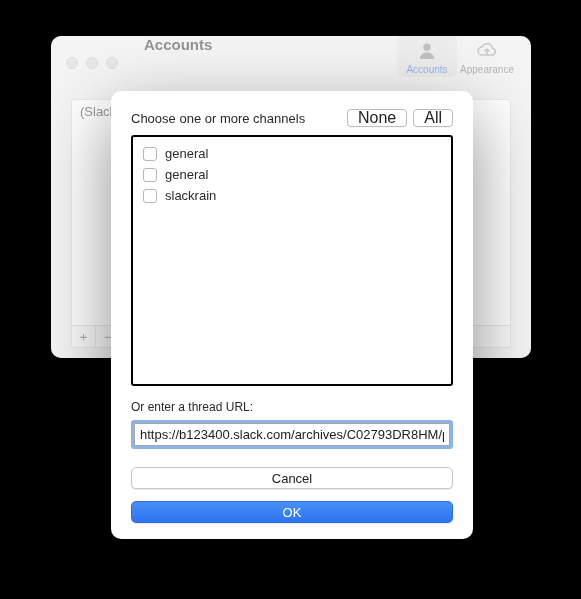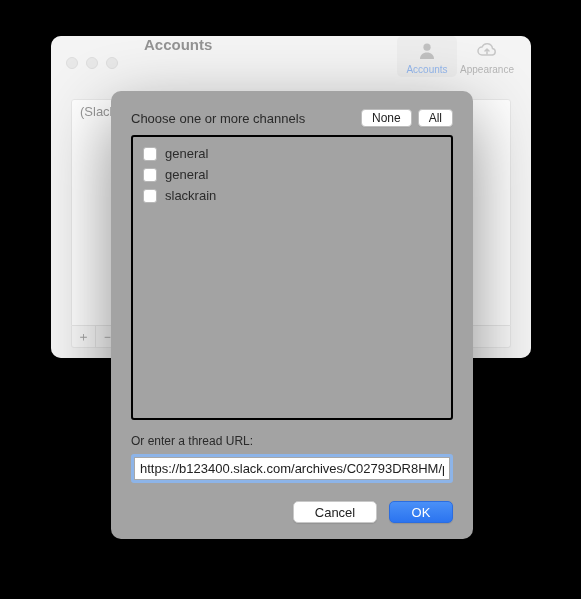--- a/index.html
+++ b/index.html
@@ -83,38 +83,38 @@
     .dim {
       position: absolute; inset: 0;
       background: rgba(255,255,255,0.45);
     }
 
     
     .sheet {
       position: absolute;
       left: 111px; top: 91px;
       width: 362px; height: 448px;
-      background: #a3a3a3;
+      background: #ffffff;
       border-radius: 10px;
       box-shadow: 0 25px 70px rgba(0,0,0,0.45);
       padding: 18px 20px 16px;
       display: flex; flex-direction: column;
     }
     .sheet-header {
       display: flex; justify-content: space-between; align-items: center;
       margin-bottom: 8px;
     }
     .sheet-label { font-size: 13px; color: #2a2a2a; }
     .hdr-buttons { display: flex; gap: 6px; }
     .pill-btn {
       height: 18px; padding: 0 10px;
       border: 1px solid #bdbdbd;
       border-radius: 4px;
       background: #fff;
-      font-size: 12px; color: #222;
+      font-size: 16px; color: #222;
       display: flex; align-items: center;
       box-shadow: 0 0.5px 0 rgba(0,0,0,0.06);
     }
     .channel-box {
       flex: 1;
       border: 2px solid #000000;
       border-radius: 3px;
       padding: 6px 8px;
       overflow: auto;
     }
@@ -142,20 +142,21 @@
       border: 1px solid #a7a7a7;
       padding: 3px 5px;
       font-size: 13px;
       font-family: inherit;
       color: #222;
       outline: none;
     }
     .sheet-actions {
       display: flex; justify-content: flex-end; gap: 12px;
       margin-top: 18px;
+      flex-direction: column;
     }
     .action-btn {
       min-width: 74px; height: 22px;
       border: 1px solid #c8c8c8;
       border-radius: 5px;
       background: #fff;
       font-size: 13px; color: #222;
       display: flex; align-items: center; justify-content: center;
       box-shadow: 0 0.5px 1px rgba(0,0,0,0.1);
     }

